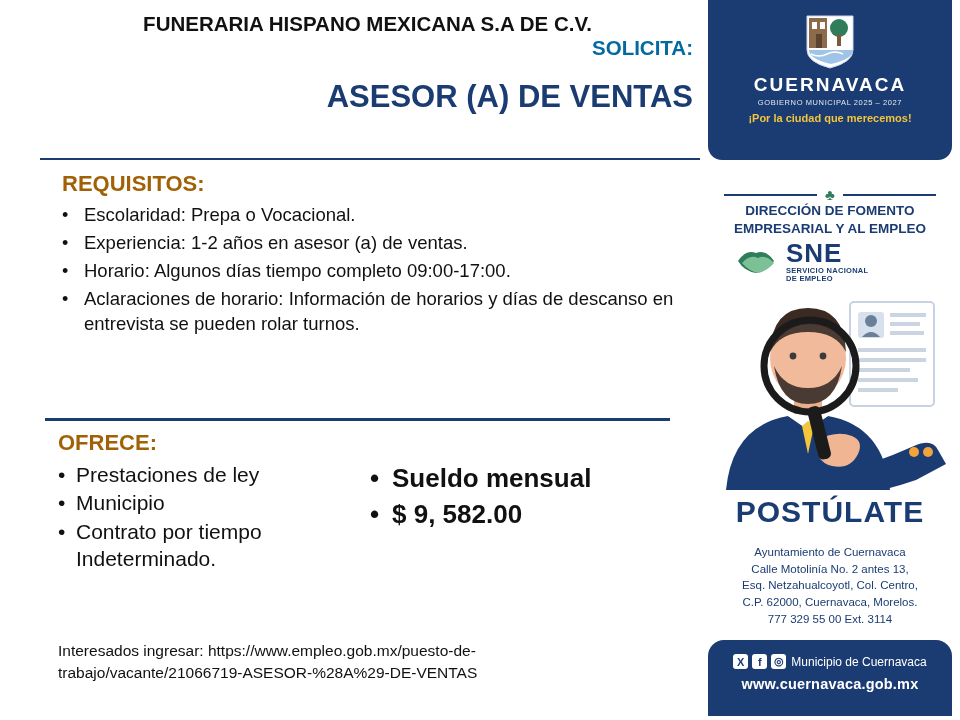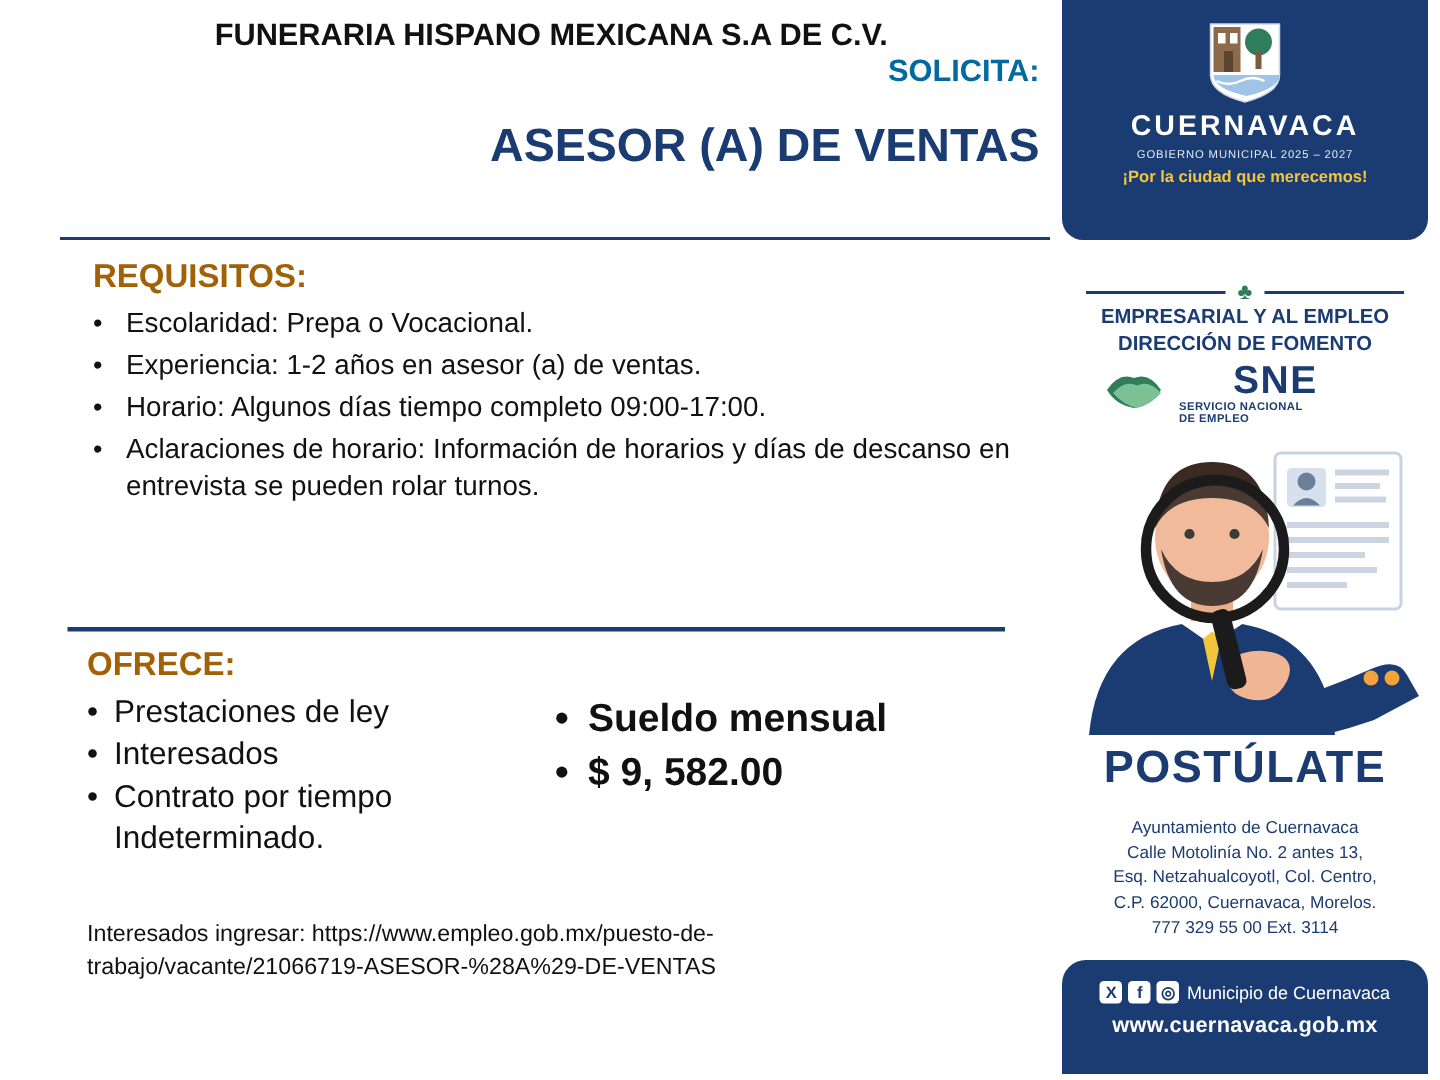--- a/index.html
+++ b/index.html
@@ -122,21 +122,21 @@
     display: flex;
     font-size: 26px;
     font-weight: bold;
     color: #111111;
     line-height: 1.4;
   }
   .sueldo-bullet { width: 22px; flex: 0 0 22px; font-weight: bold; }
 
   #link-block {
     position: absolute;
-    left: 58px; top: 612px;
+    left: 58px; top: 640px;
     width: 580px;
     font-size: 15.5px;
     color: #111111;
     line-height: 1.45;
   }
 
   
   .right {
     position: absolute;
     left: 700px; top: 0;
@@ -206,21 +206,20 @@
     display: flex;
     align-items: center;
     gap: 6px;
   }
   .sne-text { line-height: 1.05; }
   .sne-big {
     font-size: 26px;
     font-weight: bold;
     color: #1b3c72;
     letter-spacing: 1px;
-    margin-left: 36px;
   }
   .sne-small {
     font-size: 7.5px;
     font-weight: bold;
     color: #1b3c72;
     letter-spacing: 0.3px;
   }
 
   .illus {
     position: absolute;
@@ -321,21 +320,21 @@
 
     <div id="ofrece-block">
       <div class="sect-head">OFRECE:</div>
       <div class="ofr-list">
         <div class="ofr-item">
           <span class="ofr-bullet">•</span>
           <span class="ofr-text">Prestaciones de ley</span>
         </div>
         <div class="ofr-item">
           <span class="ofr-bullet">•</span>
-          <span class="ofr-text">Interesados</span>
+          <span class="ofr-text">Municipio</span>
         </div>
         <div class="ofr-item">
           <span class="ofr-bullet">•</span>
           <span class="ofr-text">Contrato por tiempo Indeterminado.</span>
         </div>
       </div>
     </div>
 
     <div id="sueldo-block">
       <div class="sueldo-item">
@@ -372,22 +371,22 @@
       <div class="crest-slogan">¡Por la ciudad que merecemos!</div>
     </div>
 
     <div class="divider-dots">
       <div class="dd-line"></div>
       <div class="dd-mark">♣</div>
       <div class="dd-line"></div>
     </div>
 
     <div class="dir-title">
+      <div>DIRECCIÓN DE FOMENTO</div>
       <div>EMPRESARIAL Y AL EMPLEO</div>
-      <div>DIRECCIÓN DE FOMENTO</div>
     </div>
 
     <div class="sne">
       <span>
         <svg width="44" height="34" viewBox="0 0 44 34">
           <path d="M2 18 q8 -12 18 -8 q10 -4 18 8 q-6 10 -18 12 q-12 -2 -18 -12z" fill="#2f7d5a"></path>
           <path d="M6 20 q8 -9 16 -5 q8 -4 16 5 q-7 8 -16 10 q-9 -2 -16 -10z" fill="#7cc196"></path>
         </svg>
       </span>
       <span class="sne-text">

